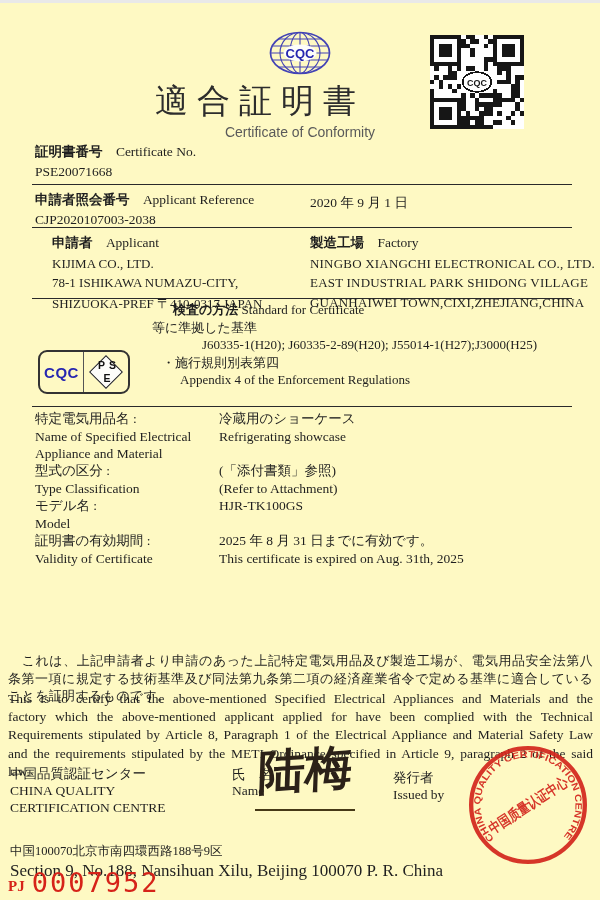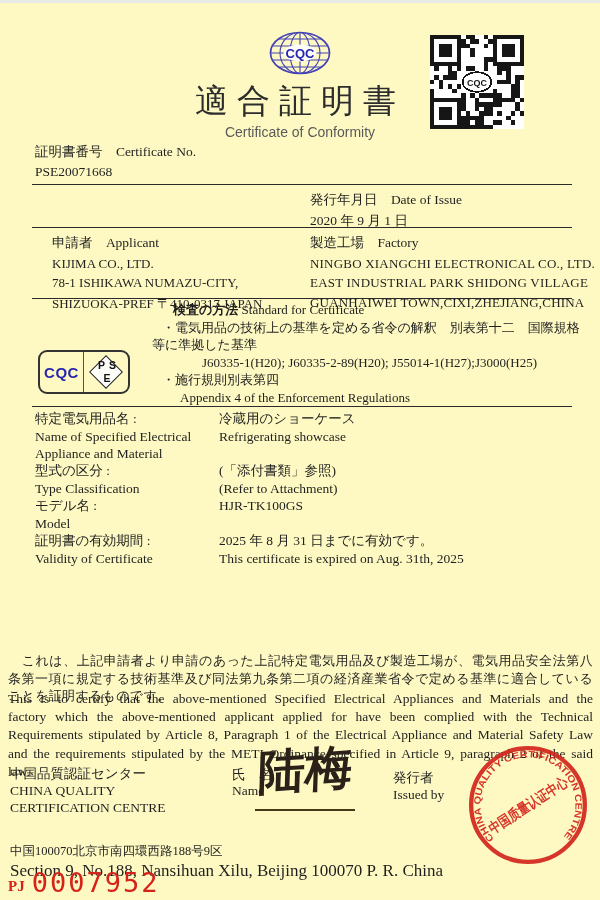--- a/index.html
+++ b/index.html
@@ -4,25 +4,25 @@
 <style>
   * { margin:0; padding:0; box-sizing:border-box; }
   body { background:#e9e9e9; font-family:"Liberation Serif","DejaVu Serif",serif; color:#1f1f1f; }
   .page { position:relative; width:600px; height:900px; background:#fef9c3; margin:3px auto; overflow:hidden; }
 
   .abs { position:absolute; }
 
   
   .logo-cqc { left:269px; top:28px; width:62px; height:44px; }
   .qr-box { left:430px; top:32px; width:94px; height:94px; }
-  .title { left:0; top:76px; width:600px; text-align:center; font-size:33px; letter-spacing:9px; color:#2d2d2d; }
+  .title { left:0; top:76px; width:520px; text-align:center; font-size:33px; letter-spacing:9px; color:#2d2d2d; }
   .subtitle { left:0; top:121px; width:600px; text-align:center; font-size:14px; color:#5a5a5a; font-family:"Liberation Sans","DejaVu Sans",sans-serif; }
 
   .lblrow { font-size:13.5px; white-space:nowrap; }
-  .lblrow .jp { font-weight:400;text-align:right; }
+  .lblrow .jp { font-weight:700;text-align:right; }
   .lblrow .en { margin-left:10px; }
   .val { font-size:13.5px; margin-top:3px; white-space:nowrap; }
 
   .divider { left:32px; width:540px; height:0; border-top:1.6px solid #2a2a2a; }
 
   .cert-no { left:35px; top:140px; }
   .row-left { left:35px; top:188px; }
   .row-right { left:310px; top:188px; }
   .app-block { left:52px; top:231px; }
   .fac-block { left:310px; top:231px; }
@@ -229,25 +229,28 @@
   <div class="abs cert-no">
     <div class="lblrow">
       <span class="jp">証明書番号</span>
       <span class="en">Certificate No.</span>
     </div>
     <div class="val">PSE20071668</div>
   </div>
 
   <div class="abs divider" style="top:181px"></div>
 
+  <div class="abs row-left">
+    <div class="lblrow">
+      <span class="jp">申請者照会番号</span>
+      <span class="en">Applicant Reference</span>
+    </div>
+    <div class="val">CJP2020107003-2038</div>
+  </div>
   <div class="abs row-right">
-    <div class="lblrow">
-      <span class="jp">発行年月日</span>
-      <span class="en">Date of Issue</span>
-    </div>
     <div class="val">2020 年 9 月 1 日</div>
   </div>
 
   <div class="abs divider" style="top:224px"></div>
 
   <div class="abs app-block">
     <div class="lblrow">
       <span class="jp">申請者</span>
       <span class="en">Applicant</span>
     </div>
@@ -269,21 +272,20 @@
     </div>
   </div>
 
   <div class="abs divider" style="top:295px"></div>
 
   <div class="abs standard">
     <div class="std-head">
       <span class="jp">検査の方法</span>
       <span class="en">Standard for Certificate</span>
     </div>
-    <div class="std-b1">・電気用品の技術上の基準を定める省令の解釈　別表第十二　国際規格</div>
     <div>等に準拠した基準</div>
     <div class="std-codes">J60335-1(H20); J60335-2-89(H20); J55014-1(H27);J3000(H25)</div>
     <div class="std-b2">・施行規則別表第四</div>
     <div class="std-appendix">Appendix 4 of the Enforcement Regulations</div>
   </div>
 
   <div class="abs pse-mark">
     <div class="pse-cell pse-left">
       <span>CQC</span>
     </div>

